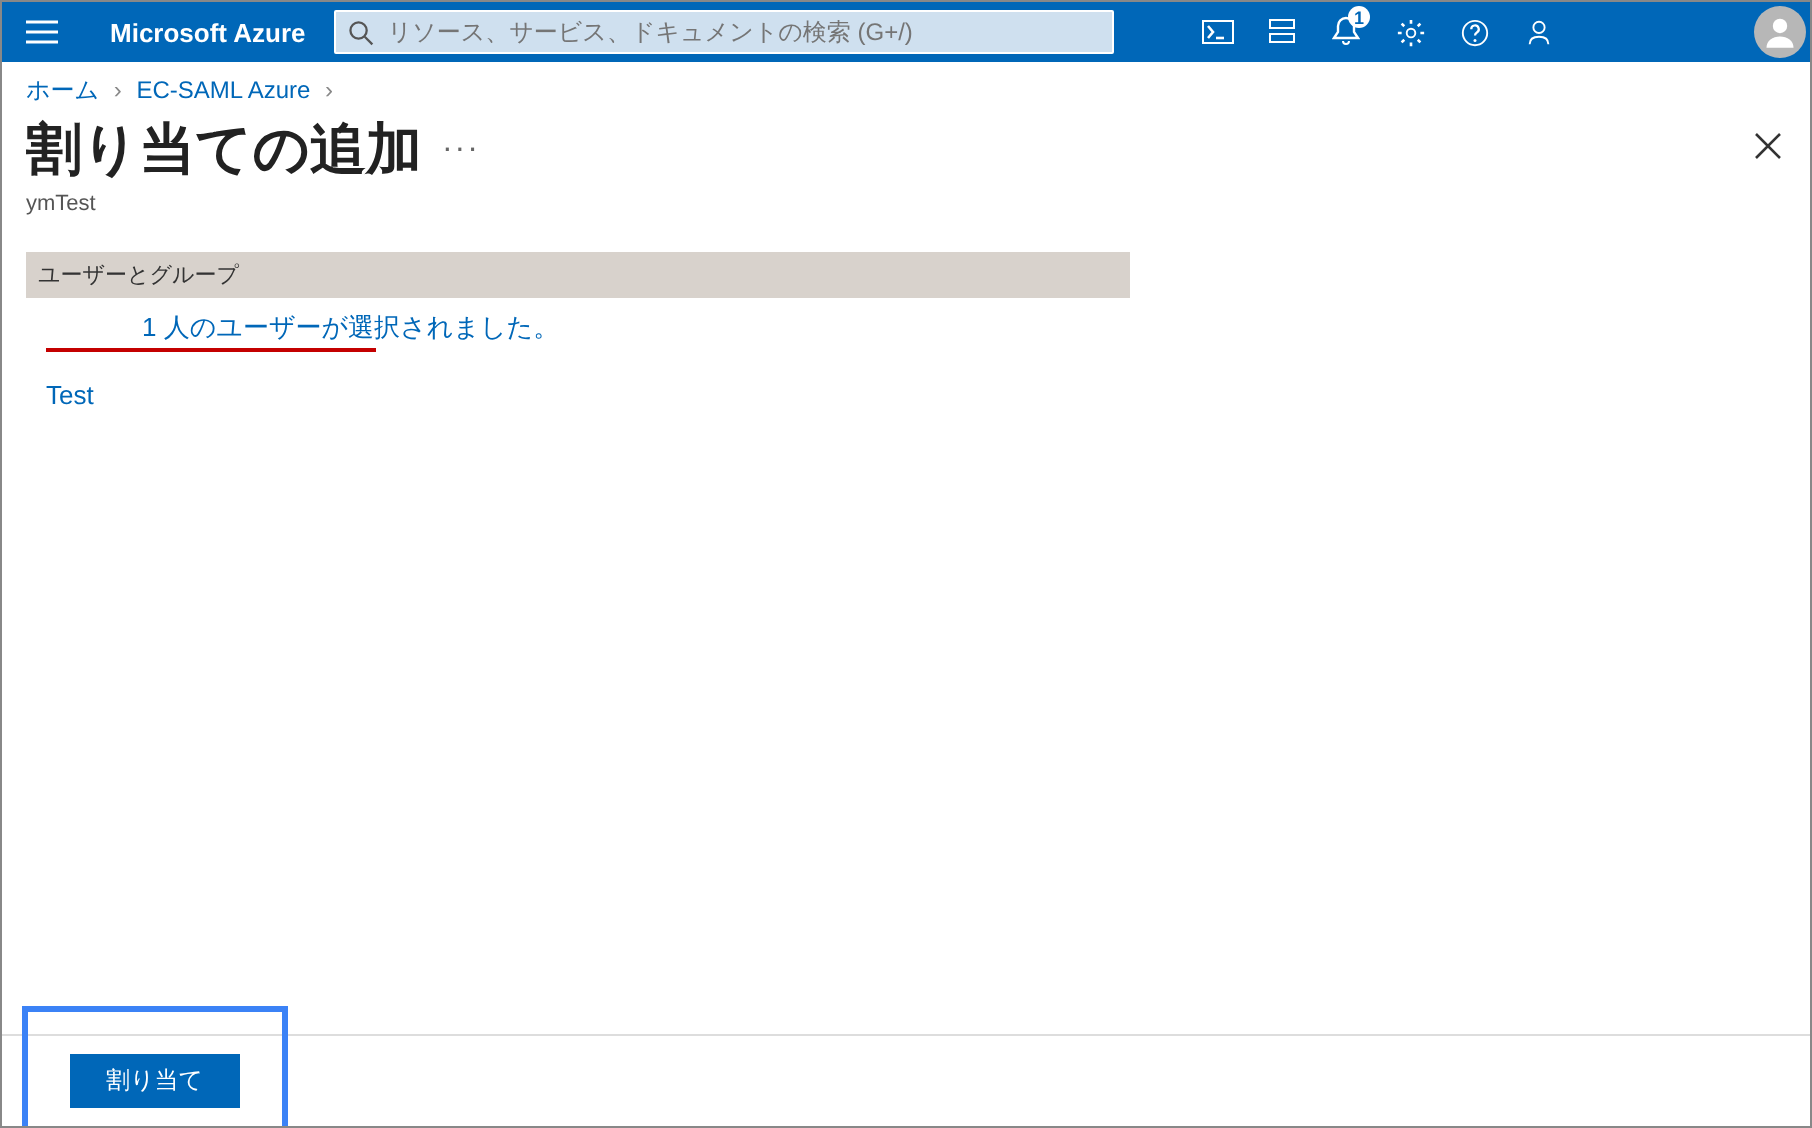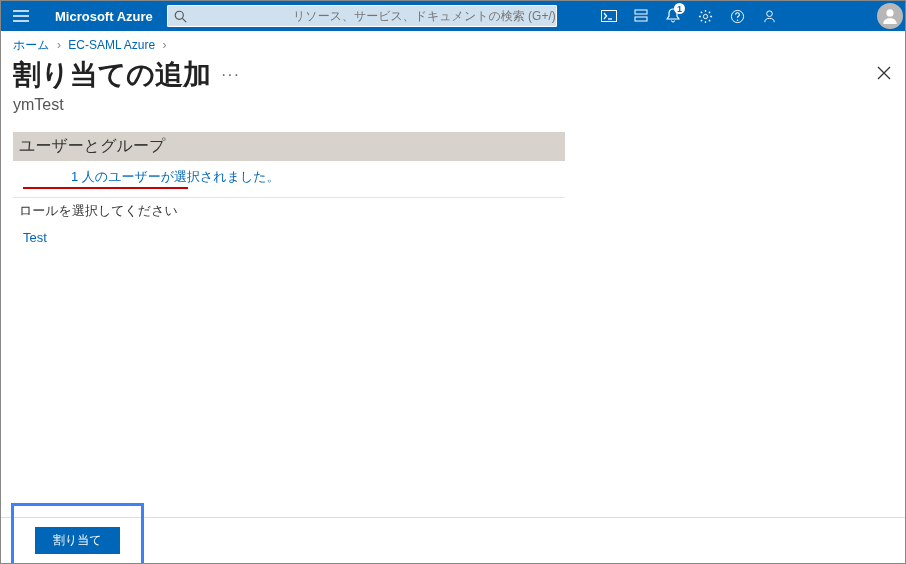--- a/index.html
+++ b/index.html
@@ -4,44 +4,44 @@
   <style>
     * { margin: 0; padding: 0; box-sizing: border-box; font-family: "Segoe UI", Meiryo, sans-serif; }
     body { width: 906px; height: 564px; overflow: hidden; background: #fff; position: relative; border: 1px solid #888; }
 
     
     .topbar { height: 30px; background: #0067b8; display: flex; align-items: center; color: #fff; font-size: 13px; }
     .hamburger { width: 40px; height: 30px; display: flex; align-items: center; justify-content: center; cursor: pointer; }
     .brand { font-weight: 600; padding: 0 14px; white-space: nowrap; }
     .search-wrap { flex: 0 0 390px; height: 22px; background: #cfe0ef; border: 1px solid #fff; display: flex; align-items: center; border-radius: 1px; margin-right: 8px; }
     .search-icon { width: 26px; display: flex; align-items: center; justify-content: center; color: #444; }
-    .search-input { flex: 1; border: none; background: transparent; font-size: 12px; color: #0f766e; outline: none; height: 100%; text-align: right; }
+    .search-input { flex: 1; border: none; background: transparent; font-size: 12px; color: #0f766e; outline: none; height: 100%; }
     .topbar-spacer { flex: 1; }
     .topbar-icons { display: flex; align-items: center; height: 100%; }
     .topbar-btn { width: 32px; height: 30px; display: flex; align-items: center; justify-content: center; cursor: pointer; position: relative; }
     .badge { position: absolute; top: 2px; right: 4px; background: #fff; color: #0067b8; font-size: 9px; border-radius: 50%; width: 11px; height: 11px; display: flex; align-items: center; justify-content: center; font-weight: 600; }
     .avatar-area { width: 120px; height: 30px; display: flex; align-items: center; justify-content: flex-end; padding-right: 0; }
     .avatar { width: 26px; height: 26px; border-radius: 50%; background: #b7b7b7; display: flex; align-items: center; justify-content: center; margin-left: 6px; margin-right: 2px; }
 
     
     .breadcrumb { padding: 6px 12px 0 12px; font-size: 12px; color: #0067b8; }
     .breadcrumb .sep { color: #888; margin: 0 4px; }
     .breadcrumb .crumb { cursor: pointer; }
 
     
     .page-head { padding: 0 12px; position: relative; }
     .page-title-row { display: flex; align-items: center; margin-top: 2px; }
     .page-title { font-size: 28px; font-weight: 600; color: #222; }
     .ellipsis { margin-left: 10px; color: #666; font-size: 16px; letter-spacing: 1px; cursor: pointer; }
     .close-btn { position: absolute; right: 14px; top: 10px; font-size: 16px; color: #333; cursor: pointer; }
-    .subtitle { font-size: 16px; color: #555; margin-top: 2px; }
+    .subtitle { font-size: 11px; color: #555; margin-top: 2px; }
 
     
     .section { margin: 18px 12px 0 12px; width: 552px; }
-    .section-header { background: #d8d2cc; font-size: 16px; padding: 4px 6px; color: #333; }
+    .section-header { background: #d8d2cc; font-size: 11px; padding: 4px 6px; color: #333; }
     .section-row { padding: 6px 6px 8px 10px; position: relative; }
     .link-row { color: #0067b8; font-size: 13px; cursor: pointer; margin-left: 48px; }
     .redline { height: 2px; background: #c40000; width: 165px; margin-top: 1px; }
     .role-label { font-size: 13px; color: #333; padding: 4px 6px; border-top: 1px solid #e6e6e6; }
     .role-value { padding: 6px 6px 6px 10px; color: #0067b8; font-size: 13px; cursor: pointer; }
 
     
     .footer { position: absolute; bottom: 0; left: 0; right: 0; height: 46px; border-top: 1px solid #ddd; display: flex; align-items: center; padding-left: 10px; }
     .assign-outline { border: 3px solid #3b82f6; padding: 21px; display: inline-block; }
     .assign-btn { background: #0067b8; color: #fff; border: none; font-size: 12px; padding: 5px 18px; cursor: pointer; }
@@ -138,21 +138,20 @@
   </div>
   <div class="subtitle">ymTest</div>
 </div>
 
 <div class="section">
   <div class="section-header">ユーザーとグループ</div>
   <div class="section-row">
     <span class="link-row">1 人のユーザーが選択されました。</span>
     <div class="redline"></div>
   </div>
-  <div class="role-label">ロールを選択してください</div>
   <div class="role-value">Test</div>
 </div>
 
 <div class="footer">
   <span class="assign-outline">
     <button class="assign-btn">割り当て</button>
   </span>
 </div>
 
 </body></html>

